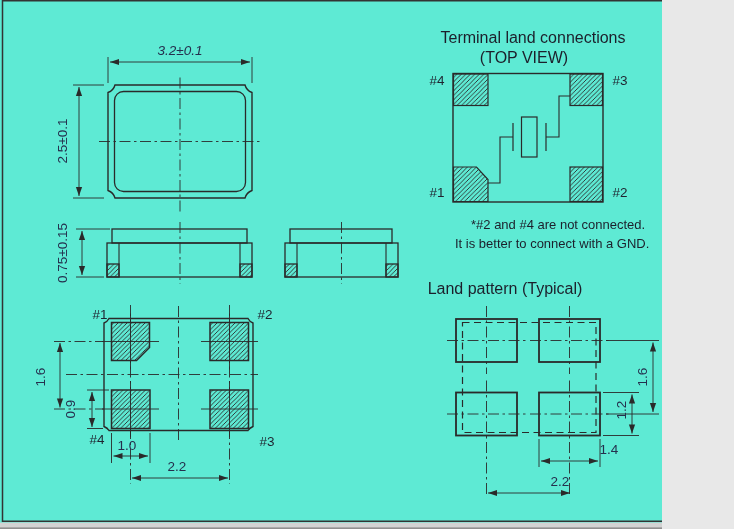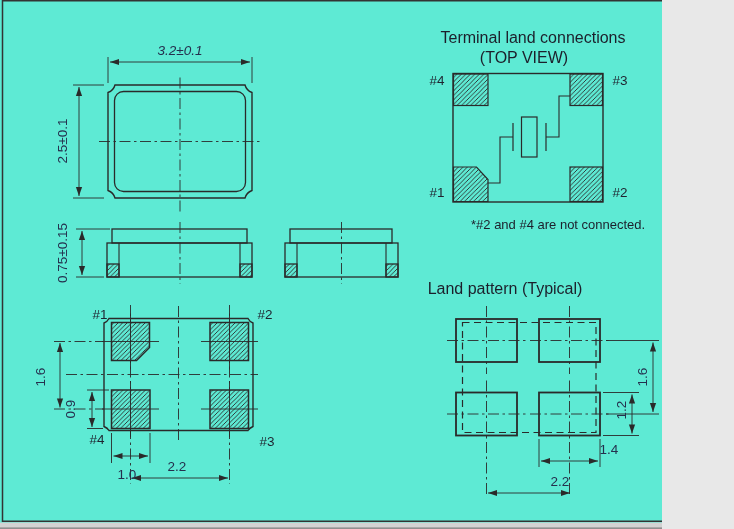--- a/index.html
+++ b/index.html
@@ -179,30 +179,31 @@
   <span class="t dim rot" style="left:63px;top:141px;">2.5±0.1</span>
 
   <span class="t dim rot" style="left:63px;top:253px;">0.75±0.15</span>
 
   <span class="t pin" style="left:100px;top:315px;">#1</span>
   <span class="t pin" style="left:265px;top:315px;">#2</span>
   <span class="t pin" style="left:97px;top:440px;">#4</span>
   <span class="t pin" style="left:267px;top:442px;">#3</span>
   <span class="t dim rot" style="left:41px;top:377px;">1.6</span>
   <span class="t dim rot" style="left:71px;top:409px;">0.9</span>
-  <span class="t dim" style="left:127px;top:446px;margin-top:29px;">1.0</span>
+  <span class="t dim" style="left:127px;top:446px;">1.0</span>
   <span class="t dim" style="left:177px;top:467px;">2.2</span>
 
   <span class="t h1" style="left:533px;top:38px;">Terminal land connections</span>
   <span class="t h1" style="left:524px;top:58px;">(TOP VIEW)</span>
   <span class="t pin" style="left:437px;top:81px;">#4</span>
   <span class="t pin" style="left:620px;top:81px;">#3</span>
   <span class="t pin" style="left:437px;top:193px;">#1</span>
   <span class="t pin" style="left:620px;top:193px;">#2</span>
   <span class="t note leftal" style="left:455px;top:224px;margin-left:16px;">*#2 and #4 are not connected.</span>
+  <span class="t note leftal" style="left:455px;top:243px;">It is better to connect with a GND.</span>
 
   <span class="t h1" style="left:505px;top:289px;">Land pattern (Typical)</span>
   <span class="t dim rot" style="left:643px;top:377px;">1.6</span>
   <span class="t dim rot" style="left:622px;top:410px;">1.2</span>
   <span class="t dim" style="left:571px;top:450px;margin-left:38px;">1.4</span>
   <span class="t dim" style="left:560px;top:482px;">2.2</span>
 
 </div>
 
 </body></html>

